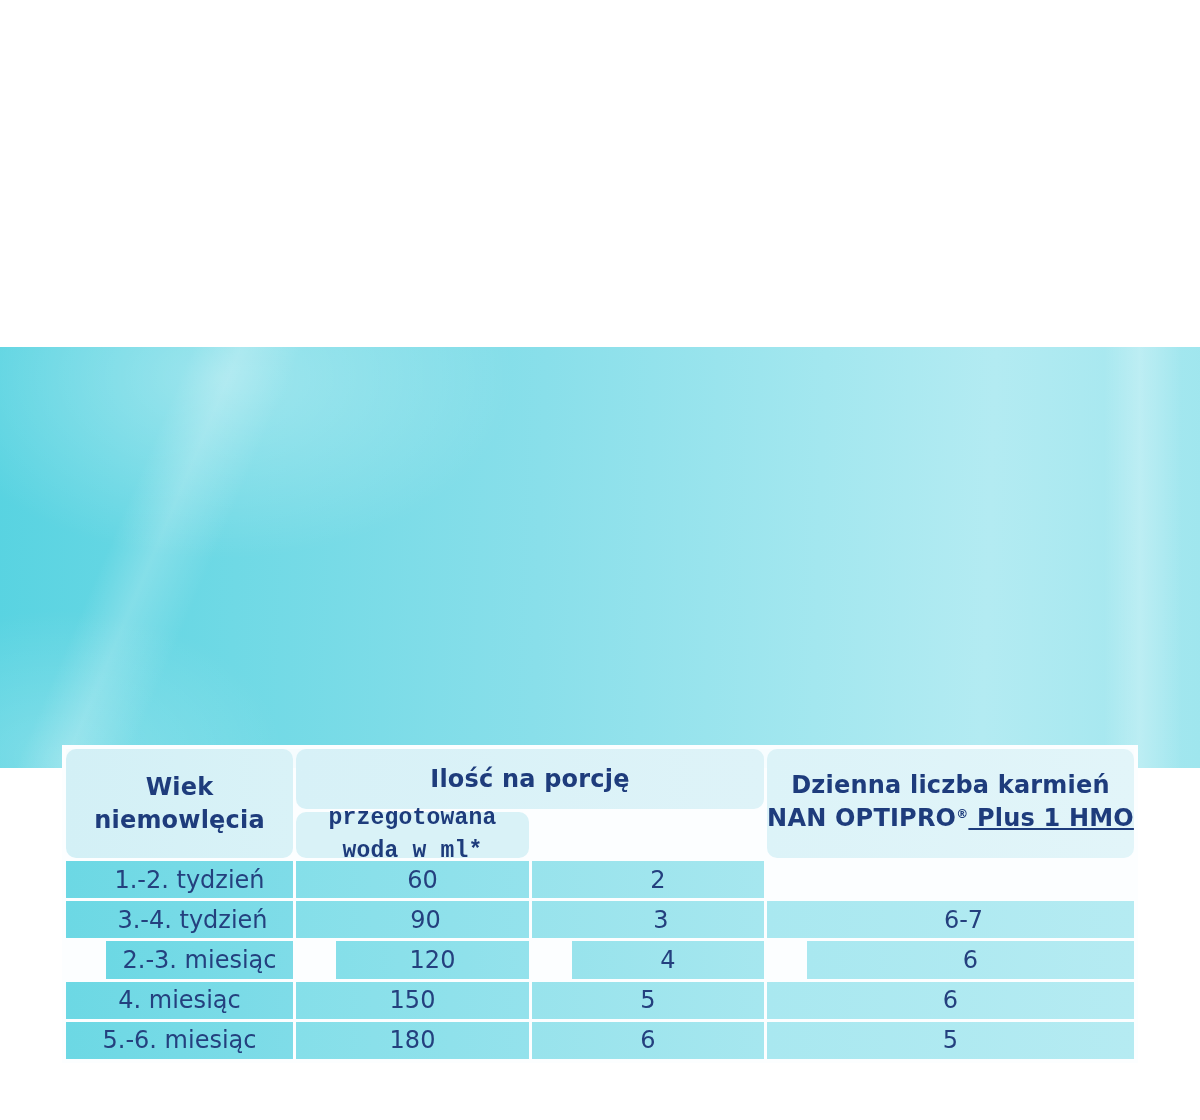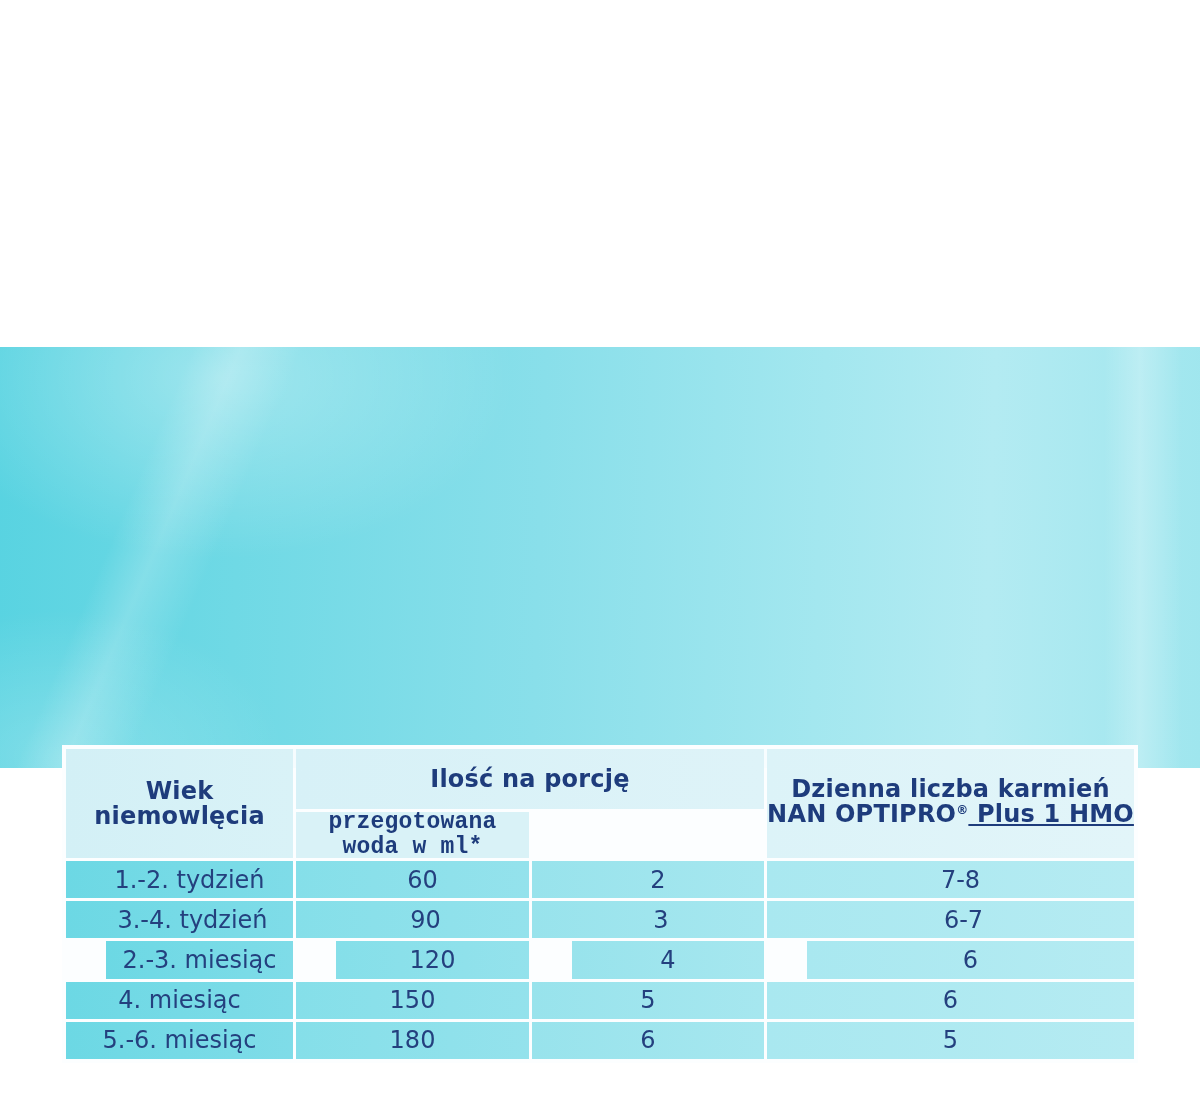--- a/index.html
+++ b/index.html
@@ -31,21 +31,21 @@
     grid-template-rows:60px 46px repeat(5, 37.2px);
     gap:3px;
     border:4px solid #fcfeff;
     background:rgba(252,254,255,0.95);
   }
   .cell {
     display:flex; flex-direction:column;
     align-items:center; justify-content:center;
     text-align:center;
   }
-  .head  { color:#1e3c7c; font-weight:bold; font-size:23px; line-height:25px; letter-spacing:0.2px; }
+  .head  { color:#1e3c7c; font-weight:bold; font-size:23px; line-height:33px; letter-spacing:0.2px;border-radius:10px; }
   .head.big { font-size:24px; }
   .bodytxt { color:#24407e; font-size:24px; font-weight:normal; }
 
   
   .area-age     { grid-column:1;   grid-row:1 / 3; }
   .area-portion { grid-column:2/4; grid-row:1; }
   .area-daily   { grid-column:4;   grid-row:1 / 3; }
   .area-water   { grid-column:2;   grid-row:2; }
   .area-scoops  { grid-column:3;   grid-row:2; }
   .c1 { grid-column:1; } .c2 { grid-column:2; } .c3 { grid-column:3; } .c4 { grid-column:4; }
@@ -89,21 +89,20 @@
 
       <div class="cell head area-water hc2">
         <span class="line">przegotowana</span>
         <span class="line">woda w ml*</span>
       </div>
 
 
       <div class="cell bodytxt r0 c1 bc1">1.-2. tydzień</div>
       <div class="cell bodytxt r0 c2 bc2">60</div>
       <div class="cell bodytxt r0 c3 bc3">2</div>
-      <div class="cell bodytxt r0 c4 bc4">7-8</div>
 
       <div class="cell bodytxt r1 c1 bc1">3.-4. tydzień</div>
       <div class="cell bodytxt r1 c2 bc2">90</div>
       <div class="cell bodytxt r1 c3 bc3">3</div>
       <div class="cell bodytxt r1 c4 bc4">6-7</div>
 
       <div class="cell bodytxt r2 c1 bc1">2.-3. miesiąc</div>
       <div class="cell bodytxt r2 c2 bc2">120</div>
       <div class="cell bodytxt r2 c3 bc3">4</div>
       <div class="cell bodytxt r2 c4 bc4">6</div>

